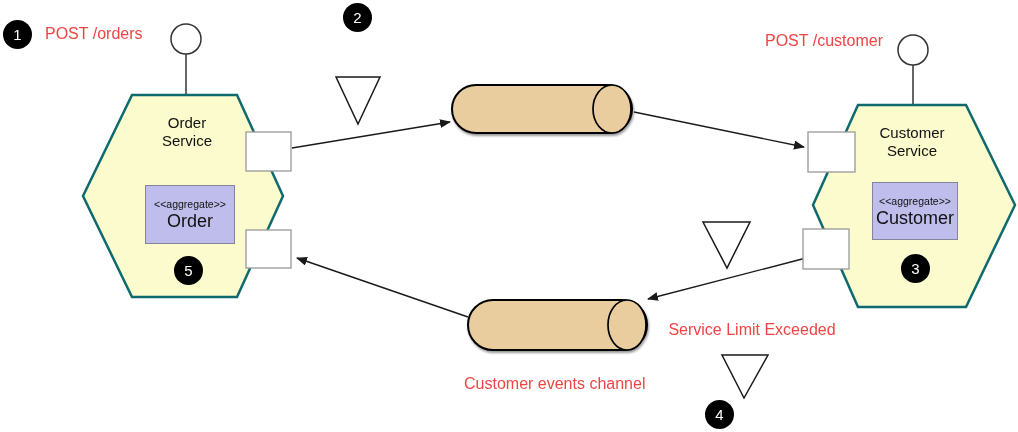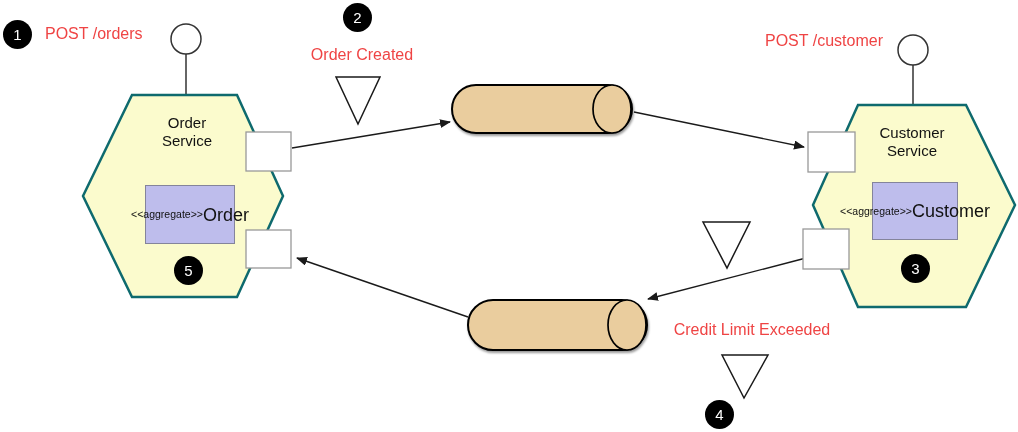--- a/index.html
+++ b/index.html
@@ -16,21 +16,21 @@
   .svc-name{
     position:absolute;font-size:15px;line-height:18px;text-align:center;color:#111;
   }
   .badge{
     position:absolute;width:29px;height:29px;border-radius:50%;
     display:flex;align-items:center;justify-content:center;
     font-size:15px;line-height:1;
   }
   .agg{
     position:absolute;border:1px solid;box-sizing:border-box;
-    display:flex;flex-direction:row;align-items:center;justify-content:center;
+    display:flex;flex-direction:column;align-items:center;justify-content:center;
     text-align:center;
   }
   .agg .stereo{font-size:10.5px;line-height:13px;}
   .agg .aggname{font-size:18px;line-height:20px;}
 </style>
 </head>
 <body>
 
 <div class="canvas">
 
@@ -75,22 +75,22 @@
   </svg>
 
   <div class="badge" style="left: 3px; top: 20px; background: rgb(0, 0, 0); color: rgb(255, 255, 255);">1</div>
   <div class="badge" style="left: 343px; top: 3px; background: rgb(0, 0, 0); color: rgb(255, 255, 255);">2</div>
   <div class="badge" style="left: 901px; top: 254px; background: rgb(0, 0, 0); color: rgb(255, 255, 255);">3</div>
   <div class="badge" style="left: 705px; top: 400px; background: rgb(0, 0, 0); color: rgb(255, 255, 255);">4</div>
   <div class="badge" style="left: 174px; top: 256px; background: rgb(0, 0, 0); color: rgb(255, 255, 255);">5</div>
 
   <div class="lbl" style="left:45px;top:25px">POST /orders</div>
   <div class="lbl" style="left:765px;top:32px">POST /customer</div>
-  <div class="lbl center" style="left:292px;top:46px;width:140px">Order Created</div>
-  <div class="lbl center" style="left:652px;top:321px;width:200px">Credit Limit Exceeded</div>
+  <div class="lbl center" style="left:652px;top:321px;width:200px">Service Limit Exceeded</div>
+  <div class="lbl center" style="left:464px;top:375px;width:180px">Customer events channel</div>
 
   <div class="svc-name" style="left:123px;top:114px;width:128px">
     <div>Order</div>
     <div>Service</div>
   </div>
   <div class="svc-name" style="left:848px;top:124px;width:128px">
     <div>Customer</div>
     <div>Service</div>
   </div>
 

